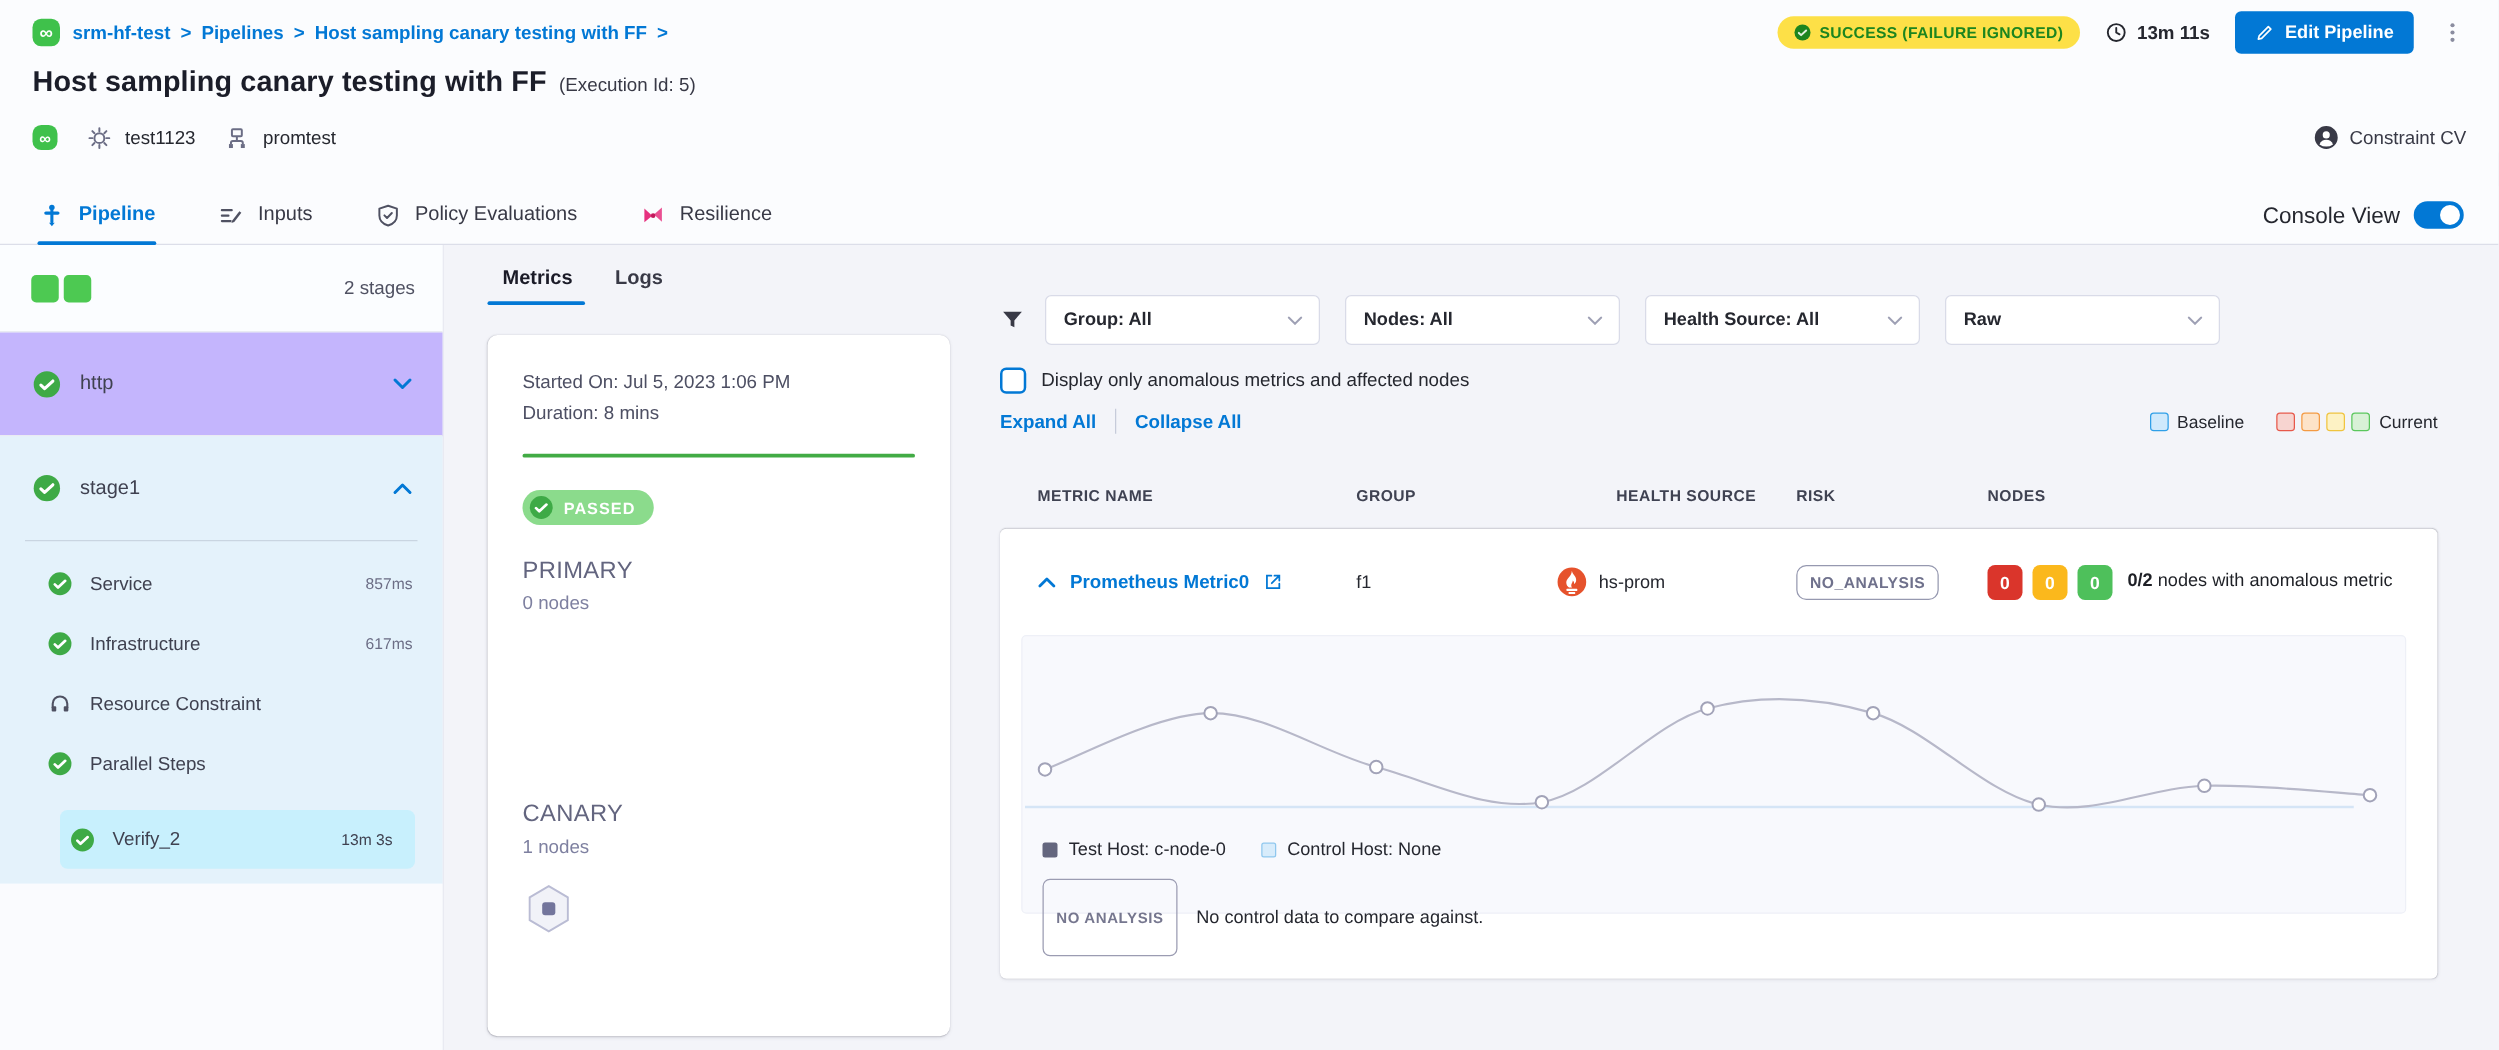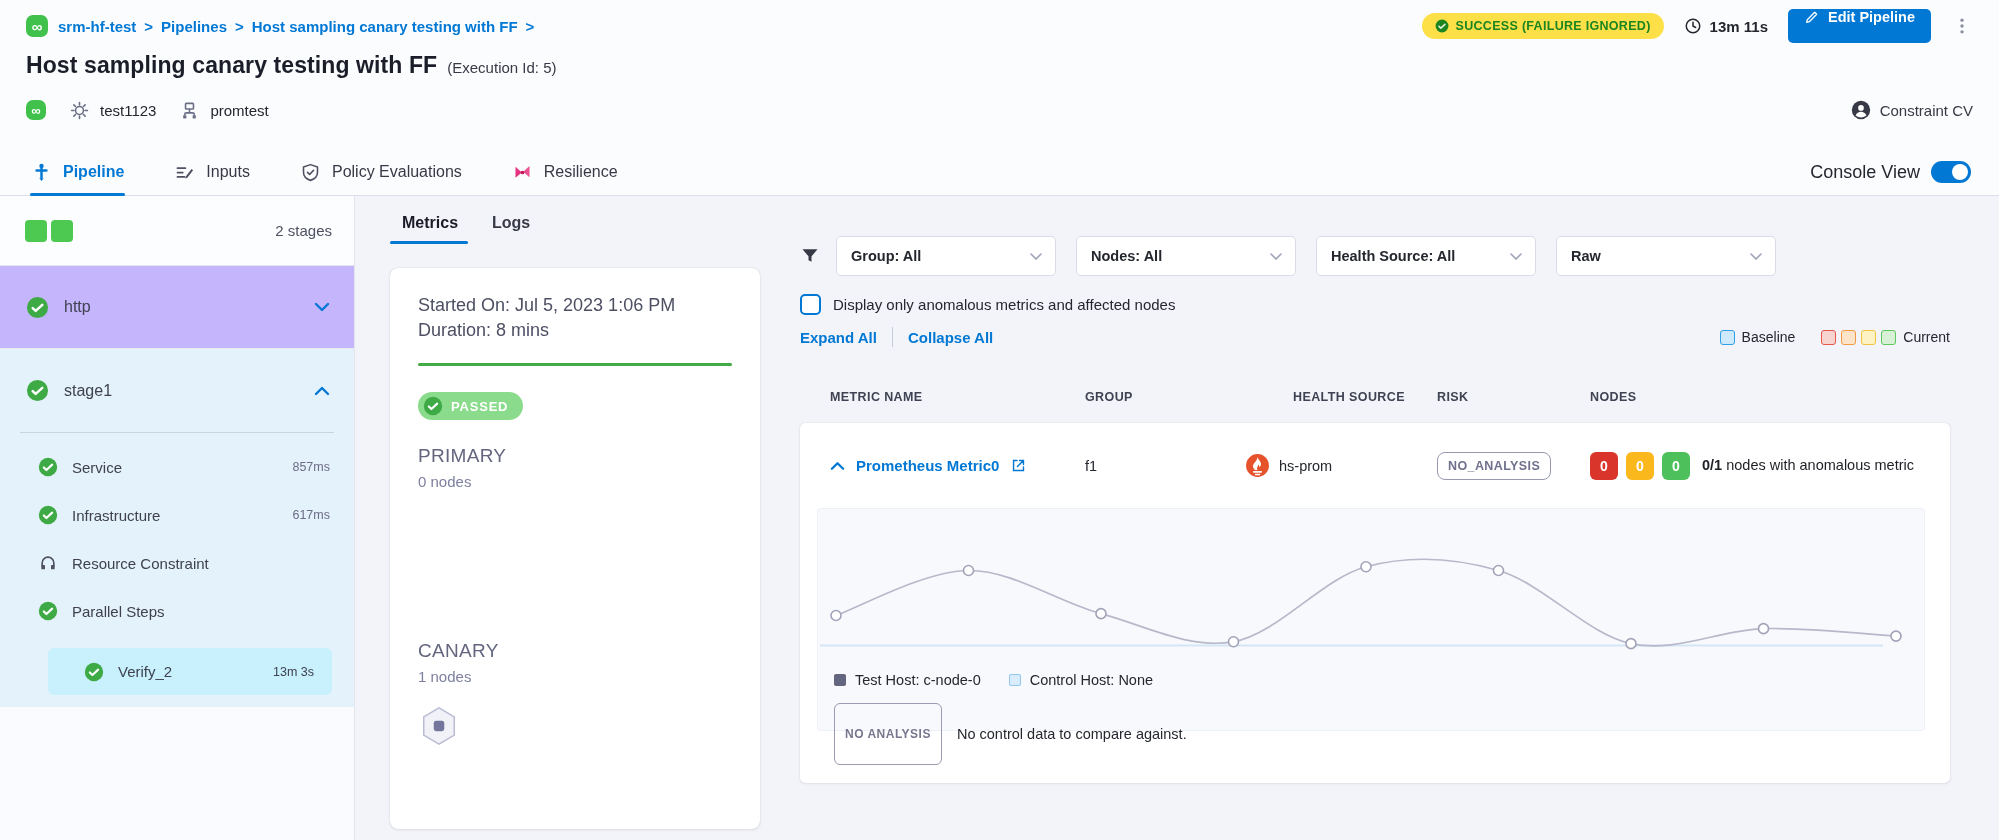--- a/index.html
+++ b/index.html
@@ -14,21 +14,21 @@
     display:inline-flex; align-items:center; justify-content:center; font-size:15px; font-weight:bold; flex:none; }
   .crumb { color:#0278d5; font-size:15px; font-weight:600; margin-left:10px; cursor:pointer; text-decoration:none; }
   .crumb-sep { color:#0278d5; font-size:15px; margin-left:8px; font-weight:600; }
   .crumb + .crumb-sep + .crumb { margin-left:8px; }
   .hdr-right { margin-left:auto; display:flex; align-items:center; gap:20px; }
   .badge-success { display:flex; align-items:center; gap:7px; background:#fde047; border-radius:13px;
     height:26px; padding:0 13px; color:#1c851f; font-weight:700; font-size:12.5px; letter-spacing:.3px; }
   .badge-success svg { width:14px; height:14px; }
   .timer { display:flex; align-items:center; gap:8px; font-size:15px; color:#25272f; font-weight:600;}
   .timer svg { width:18px; height:18px; }
-  .btn-edit { display:flex; align-items:flex-start; gap:8px; background:#0278d5; color:#fff; font-weight:600;
+  .btn-edit { display:flex; align-items:center; gap:8px; background:#0278d5; color:#fff; font-weight:600;
     font-size:14.5px; height:34px; padding:0 16px; border-radius:5px; border:none; cursor:pointer;
     font-family:inherit; }
   .btn-edit svg { width:16px; height:16px; }
   .kebab { width:22px; height:26px; display:flex; align-items:center; justify-content:center; cursor:pointer; }
   .kebab svg { width:20px; height:20px; }
   .title-row { display:flex; align-items:baseline; margin-top:13px; height:30px; }
   .title-row h1 { font-size:23px; font-weight:700; color:#1b1d29; letter-spacing:.1px;}
   .exec-id { margin-left:10px; font-size:15px; color:#383946; }
   .meta-row { display:flex; align-items:center; margin-top:16px; height:24px; }
   .meta-item { display:flex; align-items:center; font-size:15px; color:#25272f; }
@@ -68,36 +68,36 @@
   .stage-http { background:#c4b5fd; border-bottom:1px solid #e9ebf2; }
   .stage1-wrap { background:#e4f2fb; padding-bottom:12px; }
   .sb-divider { border-top:1px solid #c9d5e1; margin:0 20px; }
   .steps { margin-top:10px; }
   .step-row { height:48px; display:flex; align-items:center; padding:0 24px 0 38px; font-size:15px;
     color:#3f4150; cursor:pointer; }
   .step-row .chk, .step-row .sicon { width:20px; height:20px; flex:none; }
   .step-label { margin-left:14px; }
   .step-dur { margin-left:auto; font-size:12.5px; color:#6b6d85; }
   .substep { height:47px; display:flex; align-items:center; margin:0 22px 0 48px; border-radius:6px;
-    padding:0 18px 0 36px; font-size:15px; color:#3f4150; cursor:pointer; }
+    padding:0 18px 0 8px; font-size:15px; color:#3f4150; cursor:pointer; }
   .substep.selected { background:#c8f0fd; margin-top:13px; }
   .substep .chk { width:20px; height:20px; flex:none; }
   .sb-rest { flex:1; background:#fafbfe; }
 
   
   .mid { width:415px; flex:none; padding:18px 0 0 35px; }
   .mid-tabs { display:flex; }
   .mid-tab { font-size:16px; font-weight:700; color:#383946; padding:0 10px 12px 12px; position:relative;
     cursor:pointer; margin-right:12px; }
   .mid-tab.active { color:#1b1b28; }
   .mid-tab.active::after { content:""; position:absolute; left:0; right:0; bottom:0; height:3px;
     background:#0278d5; border-radius:2px; }
   .mid-card { margin-top:24px; width:370px; height:561px; background:#fff; border-radius:8px;
     box-shadow:0 0 1px rgba(40,41,61,.25), 0 1px 3px rgba(96,97,112,.12); padding:25px 28px; }
-  .mc-line { font-size:18px; color:#4d4f63; line-height:25px; }
+  .mc-line { font-size:15px; color:#4d4f63; line-height:25px; }
   .mc-progress { margin-top:20px; height:3px; background:#42ab45; border-radius:2px; }
   .pill-passed { margin-top:26px; display:inline-flex; align-items:center; gap:8px; background:#8bdb8c;
     border-radius:15px; padding:4px 15px 4px 5px; }
   .pill-passed svg { width:20px; height:20px; }
   .pill-passed span { color:#fff; font-weight:700; font-size:13px; letter-spacing:.8px; }
   .grp-label { margin-top:25px; font-size:19px; color:#63657f; letter-spacing:.3px; }
   .grp-nodes { margin-top:6px; font-size:15px; color:#7e80a0; }
   .grp-label.canary { margin-top:150px; }
   .hexwrap { margin-top:20px; }
   .hexwrap svg { width:42px; height:42px; cursor:pointer; }
@@ -476,21 +476,21 @@
           <div>
             <span class="risk-pill">NO_ANALYSIS</span>
           </div>
           <div class="cell-nodes">
             <div class="nbadges">
               <span class="nbadge red">0</span>
               <span class="nbadge amber">0</span>
               <span class="nbadge green">0</span>
             </div>
             <div class="nodes-summary">
-              <b>0/1</b>
+              <b>0/2</b>
               <span>nodes with anomalous metric</span>
             </div>
           </div>
         </div>
 
         <div class="chart-panel">
           <svg class="chart-svg" viewBox="0 0 1106 150" preserveAspectRatio="none">
               <line x1="2" y1="127.5" x2="1065" y2="127.5" stroke="#d5e5f6" stroke-width="2"></line>
               <path d="M18,97.5C40.08333333333333,90 106.33333333333334,52.8125 150.5,52.5C194.66666666666666,52.1875 238.83333333333334,83.75 283,95.625C327.1666666666667,107.5 371.3333333333333,131.5625 415.5,123.75C459.6666666666667,115.9375 503.8333333333333,60.62499999999999 548,48.74999999999999C592.1666666666666,36.87499999999999 636.3333333333334,39.6875 680.5,52.5C724.6666666666666,65.3125 768.8333333333334,115.9375 813,125.625C857.1666666666666,135.3125 901.3333333333334,111.875 945.5,110.625C989.6666666666666,109.375 1055.9166666666667,116.875 1078,118.125" fill="none" stroke="#b7b8c9" stroke-width="1.7"></path>
               <circle cx="18" cy="97.5" r="5" fill="#fff" stroke="#a2a3b8" stroke-width="1.6"></circle>

